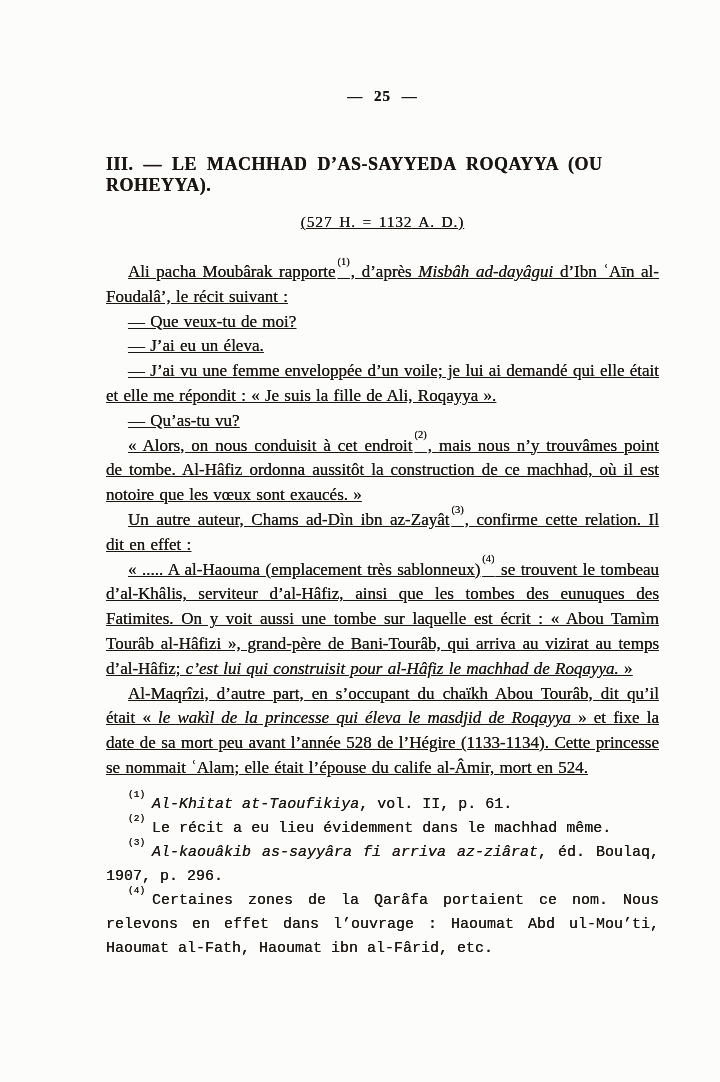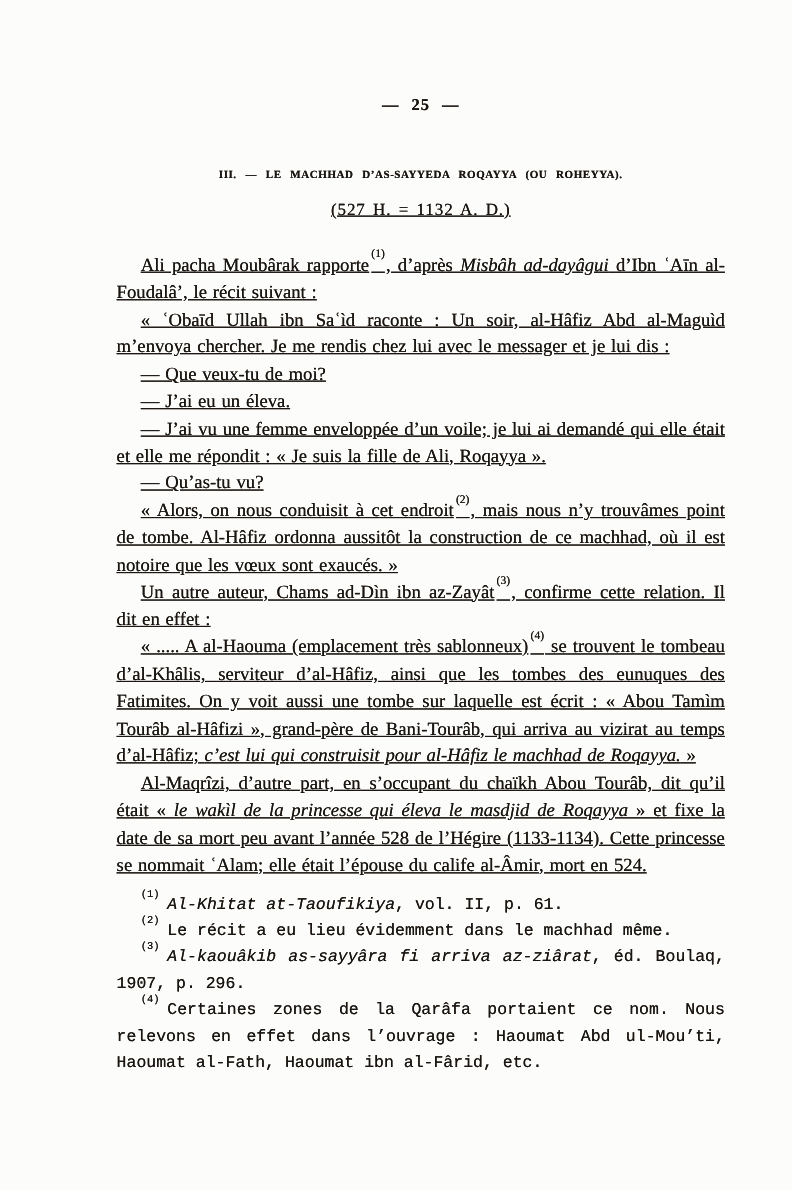--- a/index.html
+++ b/index.html
@@ -26,23 +26,22 @@
   .page-number{
     padding-top:88px;
     text-align:center;
     font-weight:bold;
     font-size:15px;
     letter-spacing:1px;
     word-spacing:6px;
   }
   .chapter-heading{
     margin:49px 0 0 0;
-    text-align:center;
     font-weight:bold;
-    font-size:10px;
+    font-size:18px;
     letter-spacing:0.5px;
     word-spacing:5px;
   }
   .chapter-subheading{
     margin-top:17px;
     text-align:center;
     font-size:15.5px;
     letter-spacing:0.8px;
     word-spacing:2px;
     text-decoration:underline;
@@ -83,21 +82,20 @@
 <div class="sheet">
   <div class="col">
     <div class="page-number">— 25 —</div>
 
     <h1 class="chapter-heading">III. — LE MACHHAD D’AS-SAYYEDA ROQAYYA (OU ROHEYYA).</h1>
 
     <div class="chapter-subheading">(527 H. = 1132 A. D.)</div>
 
     <div class="body-text" id="body-text">
         <p><span>Ali pacha Moubârak rapporte</span><sup class="ref">(1)</sup><span>, d’après </span><i>Misbâh ad-dayâgui</i><span> d’Ibn ʿAīn al-Foudalâ’, le récit suivant :</span></p>
-        <p><span>« ʿObaīd Ullah ibn Saʿìd raconte : Un soir, al-Hâfiz Abd al-Maguìd m’envoya chercher. Je me rendis chez lui avec le messager et je lui dis :</span></p>
         <p><span>— Que veux-tu de moi?</span></p>
         <p><span>— J’ai eu un éleva.</span></p>
         <p><span>— J’ai vu une femme enveloppée d’un voile; je lui ai demandé qui elle était et elle me répondit : « Je suis la fille de Ali, Roqayya ».</span></p>
         <p><span>— Qu’as-tu vu?</span></p>
         <p><span>« Alors, on nous conduisit à cet endroit</span><sup class="ref">(2)</sup><span>, mais nous n’y trouvâmes point de tombe. Al-Hâfiz ordonna aussitôt la construction de ce machhad, où il est notoire que les vœux sont exaucés. »</span></p>
         <p><span>Un autre auteur, Chams ad-Dìn ibn az-Zayât</span><sup class="ref">(3)</sup><span>, confirme cette relation. Il dit en effet :</span></p>
         <p><span>« ..... A al-Haouma (emplacement très sablonneux)</span><sup class="ref">(4)</sup><span> se trouvent le tombeau d’al-Khâlis, serviteur d’al-Hâfiz, ainsi que les tombes des eunuques des Fatimites. On y voit aussi une tombe sur laquelle est écrit : « Abou Tamìm Tourâb al-Hâfizi », grand-père de Bani-Tourâb, qui arriva au vizirat au temps d’al-Hâfiz; </span><i>c’est lui qui construisit pour al-Hâfiz le machhad de Roqayya.</i><span> »</span></p>
         <p><span>Al-Maqrîzi, d’autre part, en s’occupant du chaïkh Abou Tourâb, dit qu’il était « </span><i>le wakìl de la princesse qui éleva le masdjid de Roqayya</i><span> » et fixe la date de sa mort peu avant l’année 528 de l’Hégire (1133-1134). Cette princesse se nommait ʿAlam; elle était l’épouse du calife al-Âmir, mort en 524.</span></p>
       </div>
 

